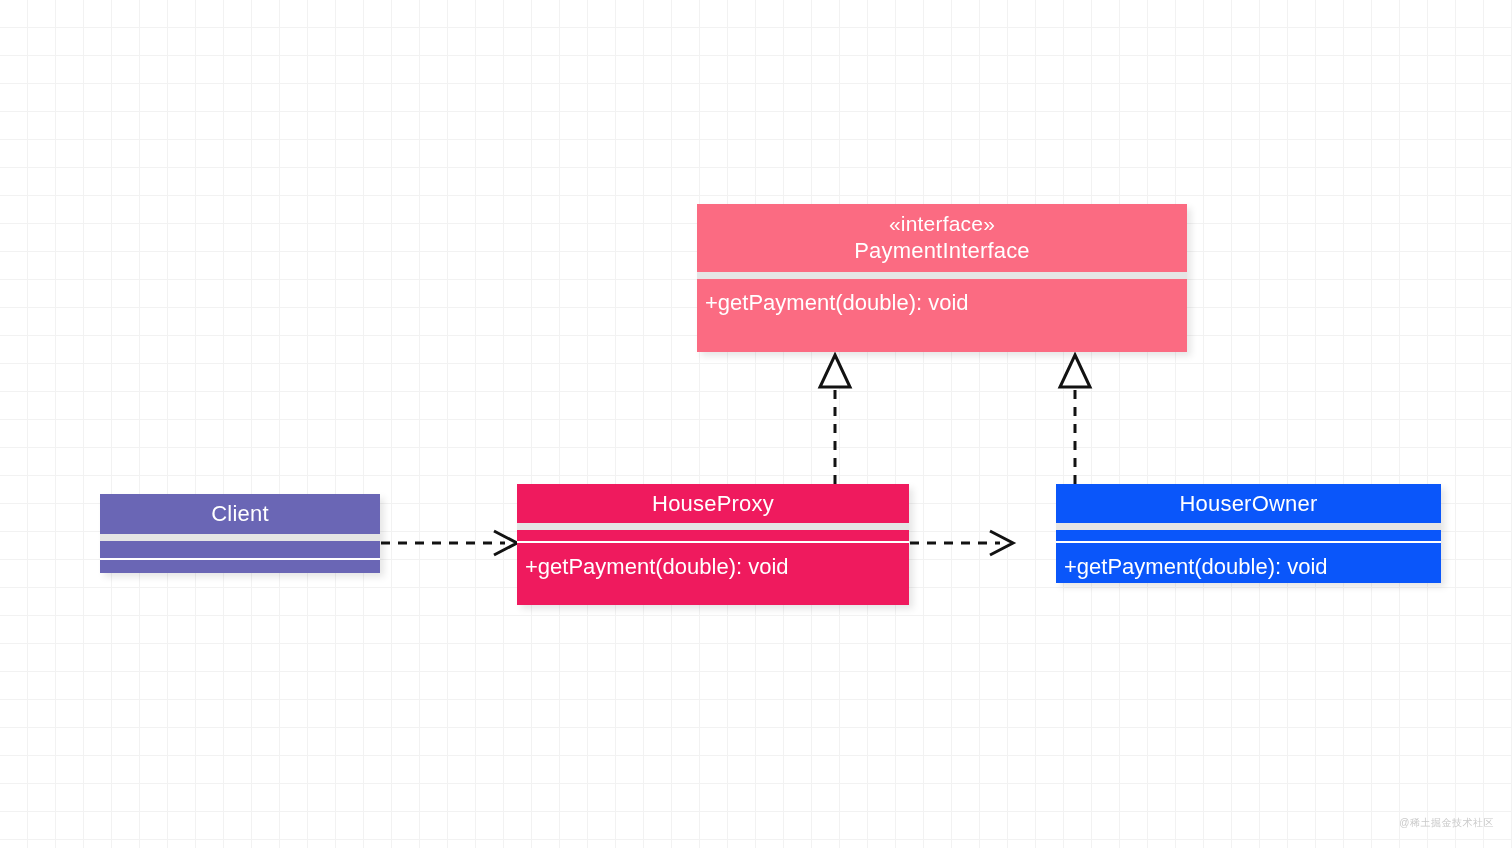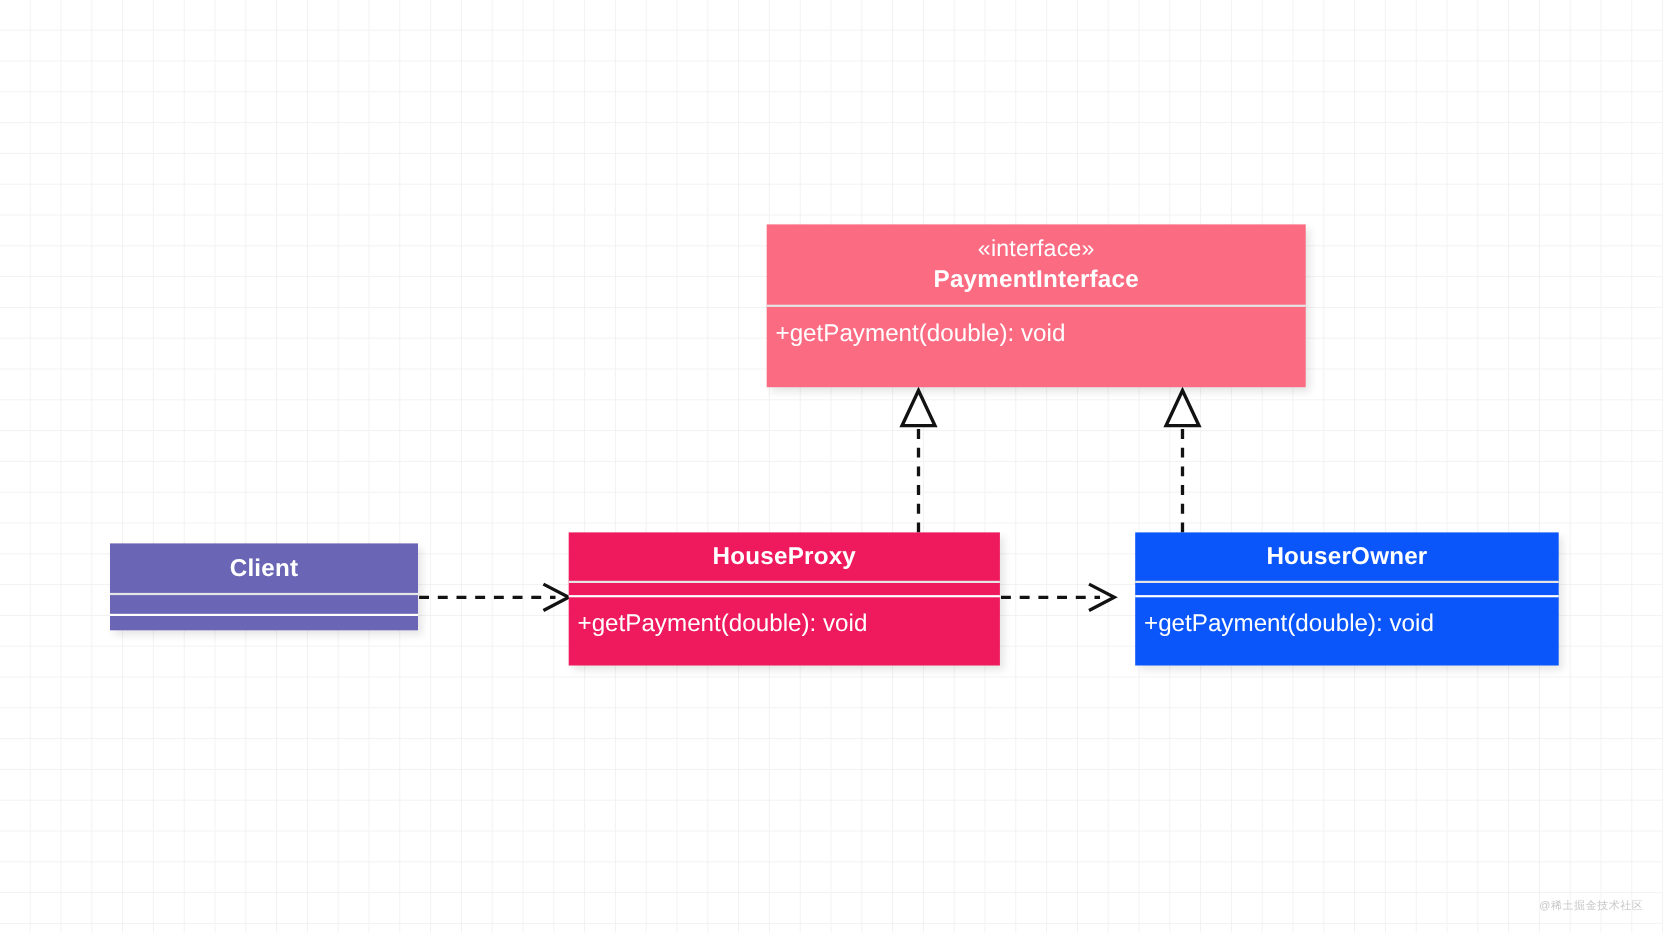--- a/index.html
+++ b/index.html
@@ -36,31 +36,31 @@
     box-shadow: 4px 4px 7px rgba(0,0,0,0.10);
     color: #ffffff;
   }
   .uml-header {
     box-sizing: border-box;
     display: flex;
     flex-direction: column;
     align-items: center;
     justify-content: center;
     text-align: center;
-    border-bottom: 2px solid #e5e5e5;
+    border-bottom: 7px solid #e5e5e5;
   }
   .stereotype {
     font-size: 21px;
     font-weight: 400;
     line-height: 26px;
     letter-spacing: 0.2px;
   }
   .class-name {
     font-size: 22px;
-    font-weight: bold;
+    font-weight: normal;
     line-height: 28px;
     letter-spacing: 0.2px;
   }
   .uml-attrs {
     box-sizing: border-box;
     border-bottom: 2px solid #ffffff;
   }
   .uml-methods {
     box-sizing: border-box;
     display: flex;
@@ -92,21 +92,21 @@
 
   #node-houseproxy {
     left: 517px;  top: 484px;  width: 392px; height: 121px;
     background-color: #ef1a5e;
   }
   #node-houseproxy .uml-header { height: 46px; }
   #node-houseproxy .uml-attrs  { height: 13px; }
   #node-houseproxy .uml-methods{ flex: 1; padding-left: 8px; }
 
   #node-houserowner {
-    left: 1032px; top: 484px;  width: 385px; height: 121px;
+    left: 1056px; top: 484px;  width: 385px; height: 99px;
     background-color: #0a56fa;
   }
   #node-houserowner .uml-header { height: 46px; }
   #node-houserowner .uml-attrs  { height: 13px; }
   #node-houserowner .uml-methods{ flex: 1; padding-left: 8px; }
 
   
   #edges {
     position: absolute;
     left: 0; top: 0;

